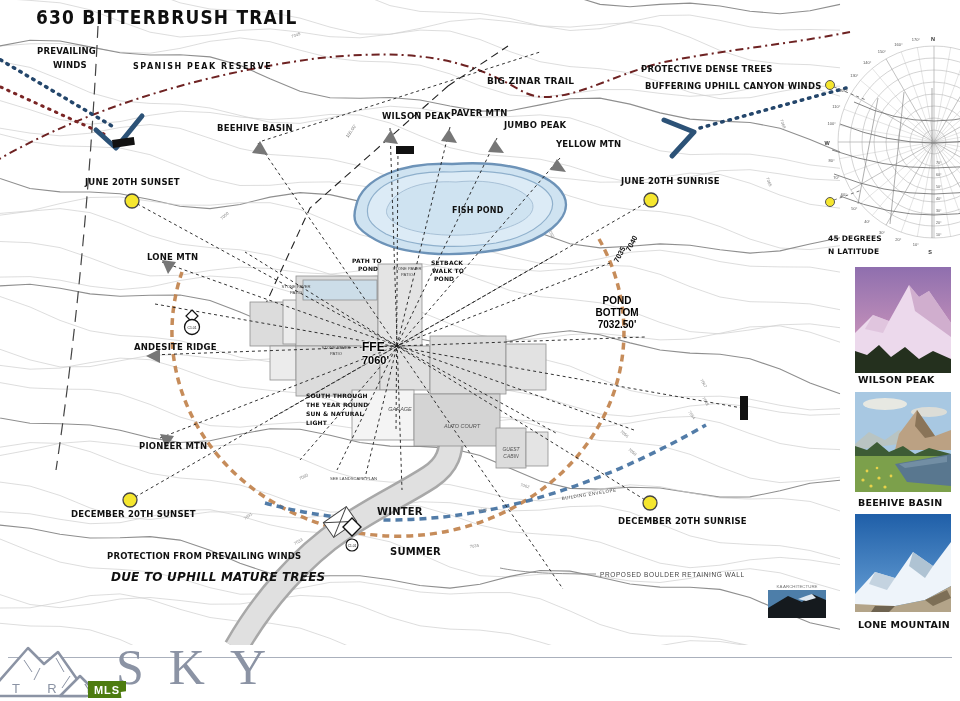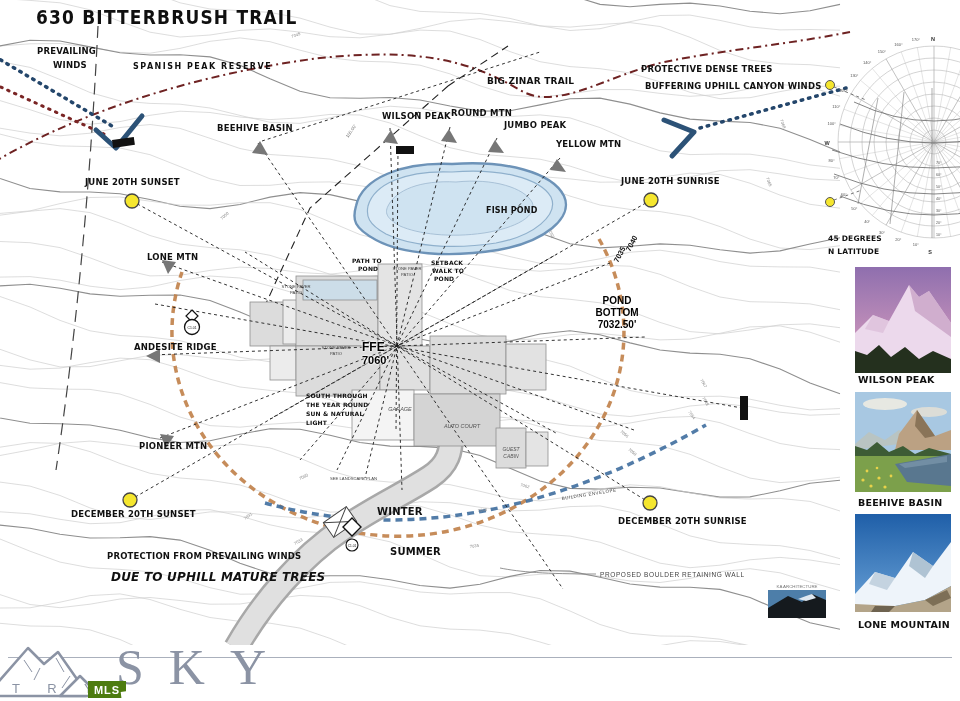--- a/index.html
+++ b/index.html
@@ -300,35 +300,35 @@
   <div class="g" style="left:133px;top:29px;font-size:8px;letter-spacing:1.5px;margin-top:33px;">SPANISH PEAK RESERVE</div>
 
   <div class="g" style="left:37px;top:46px;font-size:8.5px;">PREVAILING</div>
   <div class="g" style="left:37px;top:60px;font-size:8.5px;margin-left:16px;">WINDS</div>
   <div class="g" style="left:487px;top:76px;font-size:9px;">BIG ZINAR TRAIL</div>
   <div class="g" style="left:641px;top:64px;font-size:8.5px;">PROTECTIVE DENSE TREES</div>
   <div class="g" style="left:645px;top:81px;font-size:8.5px;">BUFFERING UPHILL CANYON WINDS</div>
 
   <div class="g" style="left:217px;top:123px;font-size:8.5px;">BEEHIVE BASIN</div>
   <div class="g" style="left:382px;top:111px;font-size:8.5px;">WILSON PEAK</div>
-  <div class="g" style="left:451px;top:108px;font-size:8.5px;">ROUND MTN</div>
+  <div class="g" style="left:451px;top:108px;font-size:8.5px;">PAVER MTN</div>
   <div class="g" style="left:504px;top:120px;font-size:8.5px;">JUMBO PEAK</div>
   <div class="g" style="left:556px;top:139px;font-size:8.5px;">YELLOW MTN</div>
   <div class="g" style="left:147px;top:252px;font-size:8.5px;">LONE MTN</div>
   <div class="g" style="left:134px;top:342px;font-size:8.5px;">ANDESITE RIDGE</div>
   <div class="g" style="left:139px;top:441px;font-size:8.5px;">PIONEER MTN</div>
 
   <div class="g" style="left:85px;top:177px;font-size:8.5px;">JUNE 20TH SUNSET</div>
   <div class="g" style="left:621px;top:176px;font-size:8.5px;">JUNE 20TH SUNRISE</div>
   <div class="g" style="left:71px;top:509px;font-size:8.5px;">DECEMBER 20TH SUNSET</div>
   <div class="g" style="left:618px;top:516px;font-size:8.5px;">DECEMBER 20TH SUNRISE</div>
   <div class="g" style="left:377px;top:506px;font-size:10px;">WINTER</div>
   <div class="g" style="left:390px;top:546px;font-size:10px;">SUMMER</div>
 
-  <div class="g" style="left:452px;top:206px;font-size:8px;margin-left:34px;">FISH POND</div>
+  <div class="g" style="left:452px;top:206px;font-size:8px;">FISH POND</div>
   <div class="g" style="left:352px;top:257px;font-size:6px;">PATH TO</div>
   <div class="g" style="left:358px;top:265px;font-size:6px;">POND</div>
   <div class="g" style="left:431px;top:259px;font-size:6px;">SETBACK</div>
   <div class="g" style="left:432px;top:267px;font-size:6px;">WALK TO</div>
   <div class="g" style="left:434px;top:275px;font-size:6px;">POND</div>
   <div class="g" style="left:306px;top:392px;font-size:6px;">SOUTH THROUGH</div>
   <div class="g" style="left:306px;top:401px;font-size:6px;">THE YEAR ROUND</div>
   <div class="g" style="left:306px;top:410px;font-size:6px;">SUN &amp; NATURAL</div>
   <div class="g" style="left:306px;top:419px;font-size:6px;">LIGHT</div>
 

